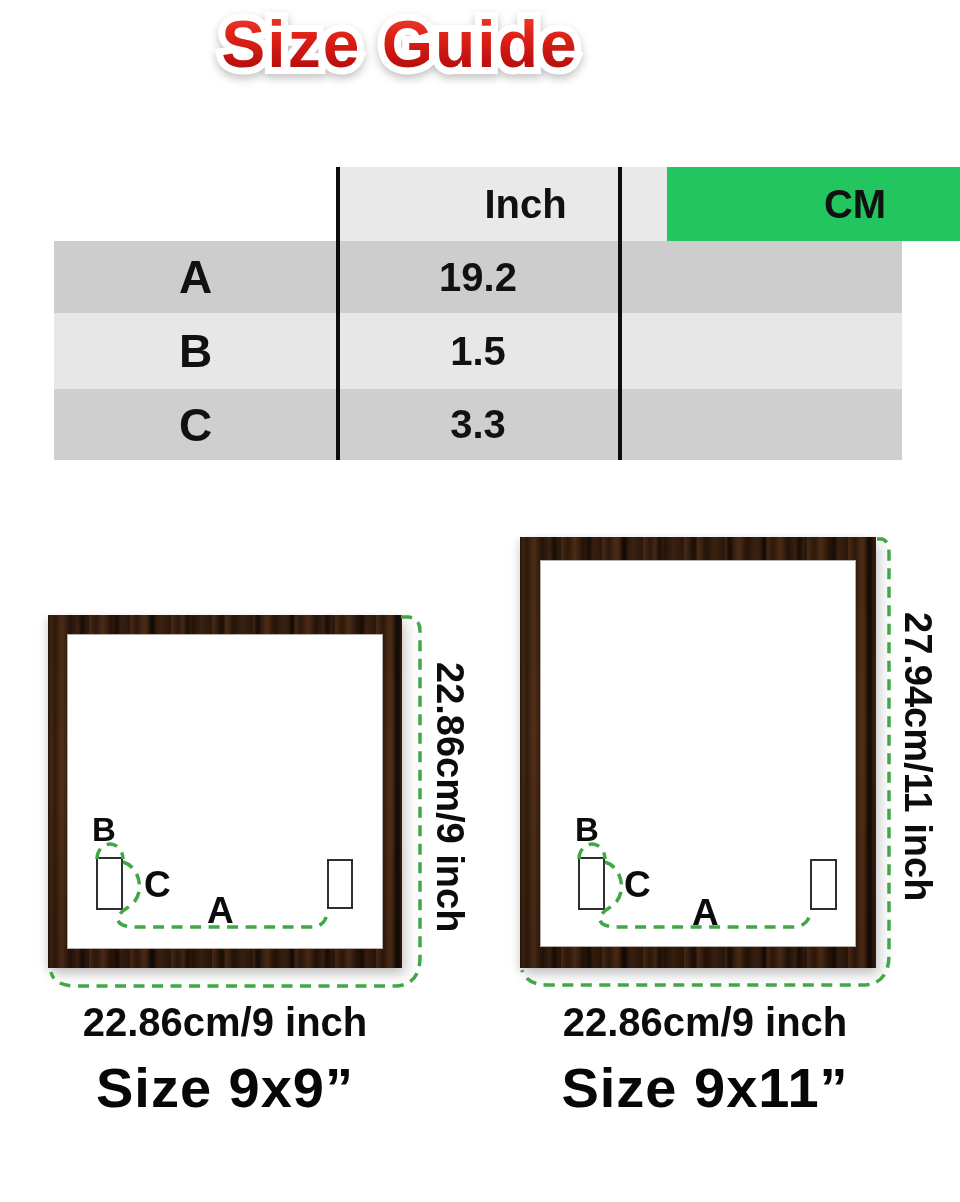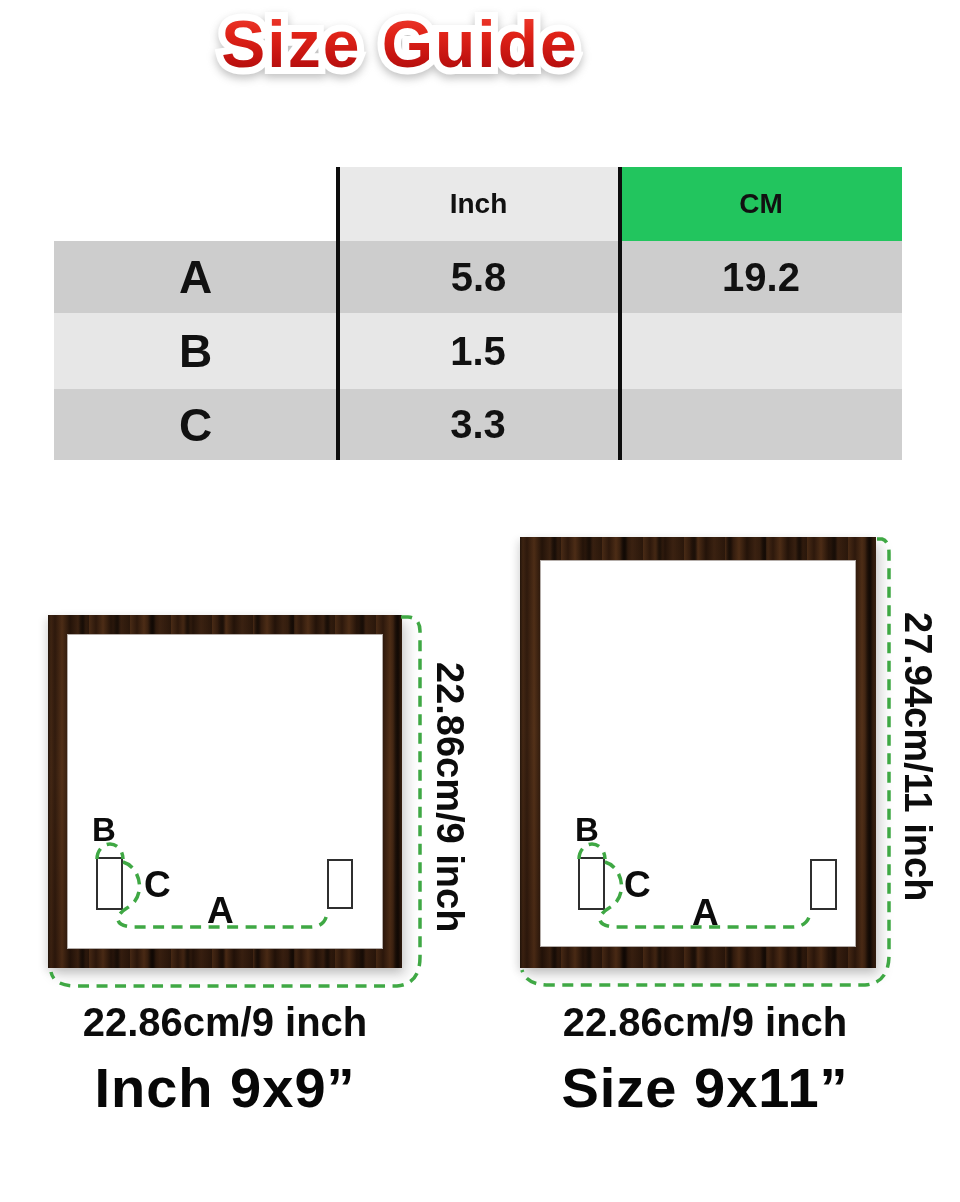--- a/index.html
+++ b/index.html
@@ -31,21 +31,21 @@
   
   .size-table{left:54px;top:167px;width:848px;height:293px;}
   .trow{position:absolute;left:0;width:848px;display:flex;}
   .tcell{flex:0 0 283px;display:flex;align-items:center;justify-content:center;
          color:#111;font-weight:bold;}
   .tcell:last-child{flex:0 0 282px;}
   .row-header{top:0;height:74px;}
   .row-a{top:74px;height:72px;}
   .row-b{top:146px;height:76px;}
   .row-c{top:222px;height:71px;}
-  .hdr-label{font-size:28px;}
+  .hdr-label{font-size:40px;padding-left:47px;}
   .cell-label{font-size:46px;}
   .cell-num{font-size:40px;}
   .vline{position:absolute;top:0;height:293px;width:4px;background:#0d0d0d;}
   .vline1{left:282px;}
   .vline2{left:564px;}
 
   
   .wood-frame{
     background-color:#331d10;
     background-image:
@@ -106,21 +106,20 @@
 <div class="abs size-table">
 
   <div class="trow row-header">
     <div class="tcell" style="background:transparent;"></div>
     <div class="tcell hdr-label" style="background:#e9e9e9;">Inch</div>
     <div class="tcell hdr-label" style="background:#22c55e;">CM</div>
   </div>
 
   <div class="trow row-a" style="background:#cdcdcd;">
     <div class="tcell cell-label">A</div>
-    <div class="tcell cell-num">5.8</div>
     <div class="tcell cell-num">19.2</div>
   </div>
 
   <div class="trow row-b" style="background:#e7e7e7;">
     <div class="tcell cell-label">B</div>
     <div class="tcell cell-num">1.5</div>
   </div>
 
   <div class="trow row-c" style="background:#cfcfcf;">
     <div class="tcell cell-label">C</div>
@@ -136,21 +135,21 @@
 </div>
 <div class="hanger" style="left:96px;top:857px;width:27px;height:53px;"></div>
 <div class="hanger" style="left:327px;top:859px;width:26px;height:50px;"></div>
 
 <div class="marker marker-b" style="left:92px;top:813px;">B</div>
 <div class="marker marker-c" style="left:144px;top:866px;">C</div>
 <div class="marker marker-a" style="left:207px;top:892px;">A</div>
 
 <div class="vdim" style="left:428px;top:650px;height:295px;">22.86cm/9 inch</div>
 <div class="hdim" style="left:40px;top:1000px;width:370px;">22.86cm/9 inch</div>
-<div class="size-label" style="left:40px;top:1055px;width:370px;">Inch 9x9”</div>
+<div class="size-label" style="left:40px;top:1055px;width:370px;">Size 9x9”</div>
 
 <div class="abs wood-frame frame-right">
   <div class="frame-inner"></div>
 </div>
 <div class="hanger" style="left:578px;top:857px;width:27px;height:53px;"></div>
 <div class="hanger" style="left:810px;top:859px;width:27px;height:51px;"></div>
 
 <div class="marker marker-b" style="left:575px;top:813px;">B</div>
 <div class="marker marker-c" style="left:624px;top:866px;">C</div>
 <div class="marker marker-a" style="left:692px;top:894px;">A</div>

